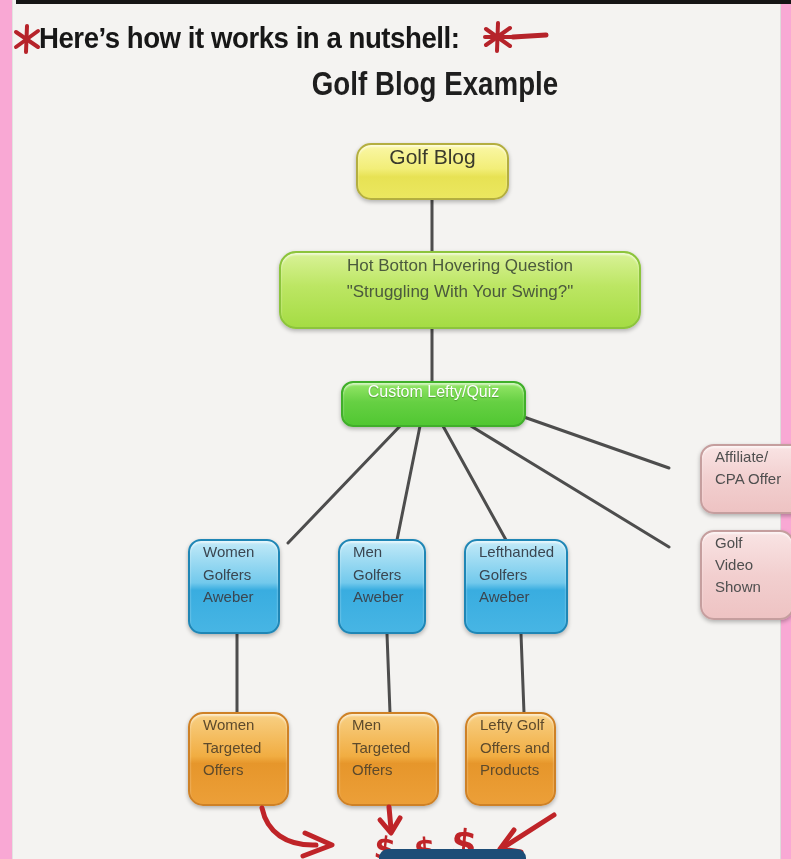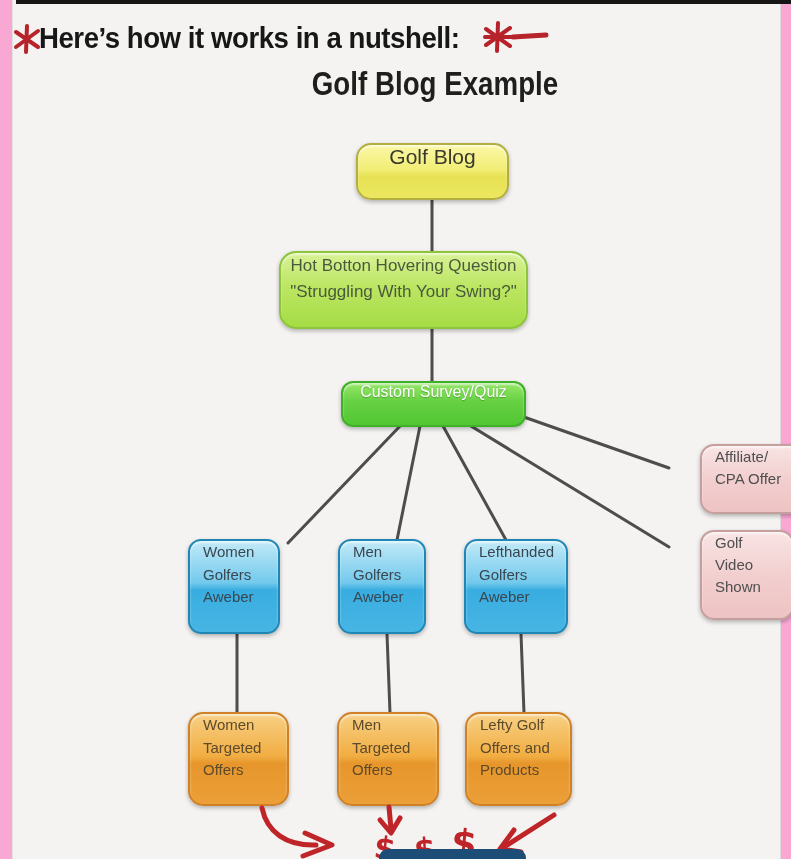--- a/index.html
+++ b/index.html
@@ -20,21 +20,21 @@
   svg.overlay { position:absolute; left:0; top:0; pointer-events:none; }
 
   .node { position:absolute; display:flex; align-items:flex-start; white-space:pre-line;
           box-shadow:0 2px 4px rgba(0,0,0,0.28), inset 0 2px 2px rgba(255,255,255,0.6); }
   .node .lbl { width:100%; }
 
   .node.yellow { left:356px; top:143px; width:153px; height:57px; border-radius:15px;
                  background:linear-gradient(180deg,#faf7a6 0%,#f2ee78 45%,#e7e254 60%,#ebe75f 100%);
                  border:2px solid #b3ae40; justify-content:center; text-align:center;
                  font-size:21px; color:#3a3a2c; }
-  .node.q-green { left:279px; top:251px; width:249px; height:78px; border-radius:17px;
+  .node.q-green { left:279px; top:251px; width:362px; height:78px; border-radius:17px;
                   background:linear-gradient(180deg,#d9f297 0%,#bce663 45%,#a5dc44 100%);
                   border:2px solid #8cc43c; justify-content:center; text-align:center;
                   font-size:17px; line-height:1.5; color:#4b5a3d; }
   .node.s-green { left:341px; top:381px; width:185px; height:46px; border-radius:12px;
                   background:linear-gradient(180deg,#95e768 0%,#66d043 45%,#51c732 100%);
                   border:2px solid #40af2a; justify-content:center; text-align:center;
                   font-size:16px; color:#ffffff; text-shadow:0 1px 1px rgba(40,100,20,0.45); }
   .node.pink { border-radius:14px; padding-left:13px;
                background:linear-gradient(180deg,#f9e4e4 0%,#f2cfcf 50%,#eec3c3 100%);
                border:2px solid #c59e9e; font-size:15px; line-height:1.45; color:#4f4f4f;margin-left:32px; }
@@ -44,21 +44,21 @@
                background:linear-gradient(180deg,#c2eaf8 0%,#72c9ec 46%,#39ade0 54%,#47b5e4 100%);
                border:2px solid #1f86b5; font-size:15px; line-height:1.5; color:#3a4651; }
   .node.blue.b1 { left:188px; width:92px; }
   .node.blue.b2 { left:338px; width:88px; }
   .node.blue.b3 { left:464px; width:104px; }
   .node.orange { top:712px; height:94px; border-radius:15px; padding-left:13px;
                  background:linear-gradient(180deg,#f8d084 0%,#f1ad42 47%,#e6962b 55%,#ec9f38 100%);
                  border:2px solid #ce8126; font-size:15px; line-height:1.5; color:#5d4a2c; }
   .node.orange.o1 { left:188px; width:101px; }
   .node.orange.o2 { left:337px; width:102px; }
-  .node.orange.o3 { left:465px; width:107px; }
+  .node.orange.o3 { left:465px; width:91px; }
 
   .dollar { position:absolute; color:#bf2428; font-weight:bold; font-family:"DejaVu Sans", sans-serif; }
   .dollar.d1 { left:374px; top:830px; font-size:31px; transform:rotate(6deg); }
   .dollar.d2 { left:414px; top:831px; font-size:31px; transform:rotate(-4deg); }
   .dollar.d3 { left:451px; top:822px; font-size:37px; transform:rotate(5deg); }
 
   .navy-bar { position:absolute; left:379px; top:849px; width:147px; height:10px;
               background:#1c4d77; border-radius:9px 9px 0 0; }
 </style>
 </head>
@@ -106,21 +106,21 @@
   <div class="node yellow">
     <div class="lbl">Golf Blog</div>
   </div>
 
   <div class="node q-green">
     <div class="lbl">Hot Botton Hovering Question
 "Struggling With Your Swing?"</div>
   </div>
 
   <div class="node s-green">
-    <div class="lbl">Custom Survey/Quiz</div>
+    <div class="lbl">Custom Lefty/Quiz</div>
   </div>
 
   <div class="node pink affiliate">
     <div class="lbl">Affiliate/
 CPA Offer</div>
   </div>
 
   <div class="node pink video">
     <div class="lbl">Golf
 Video

